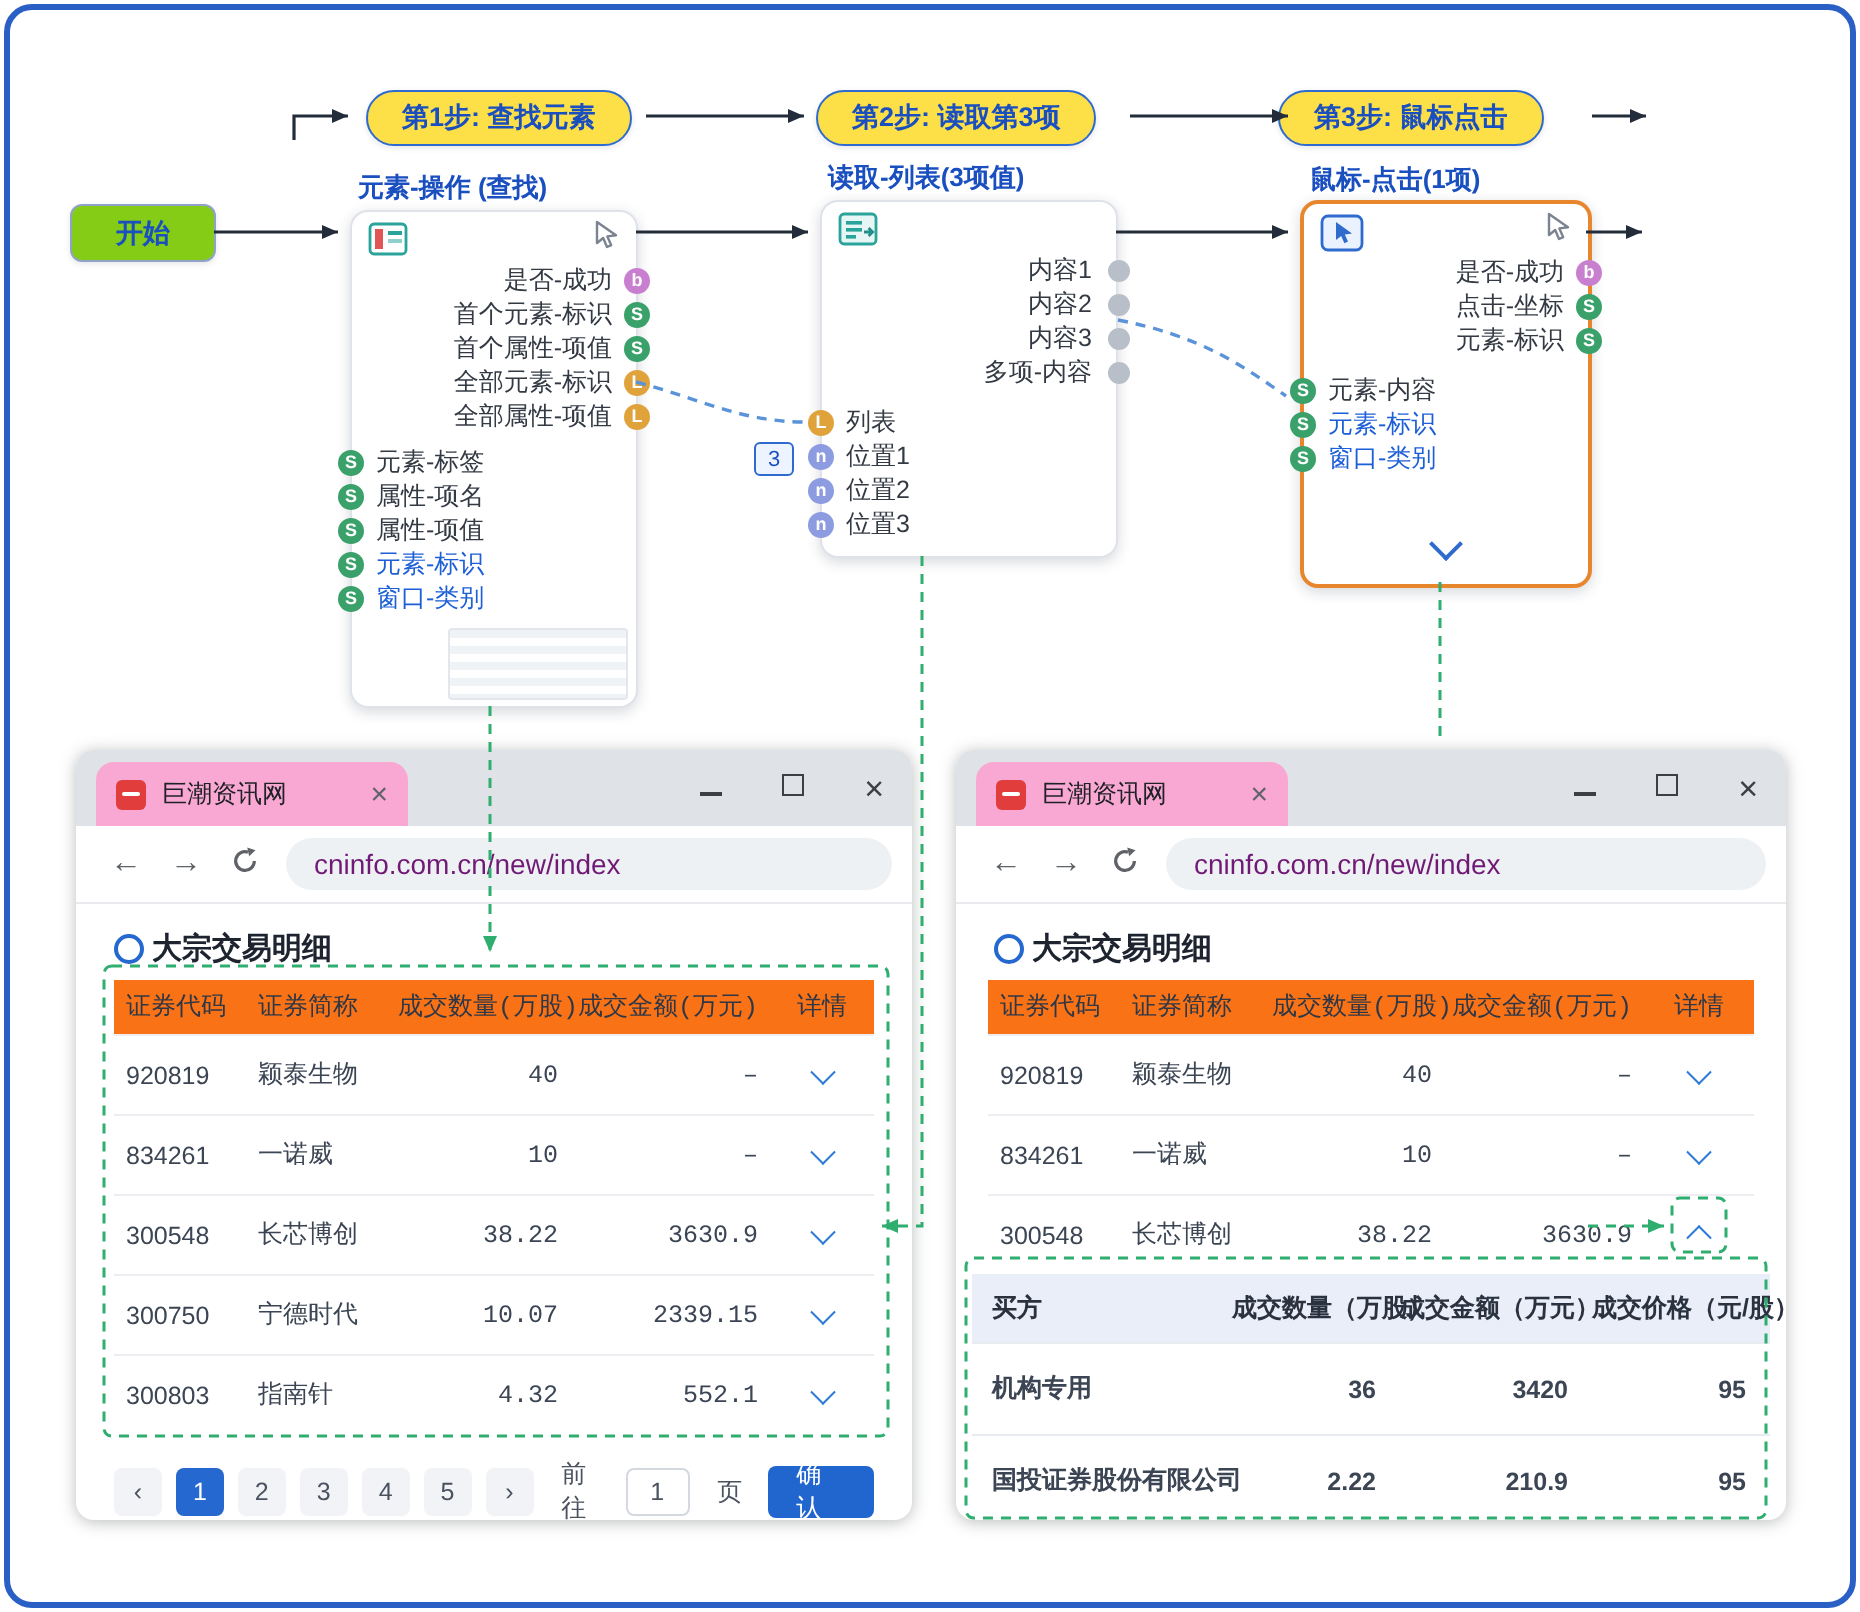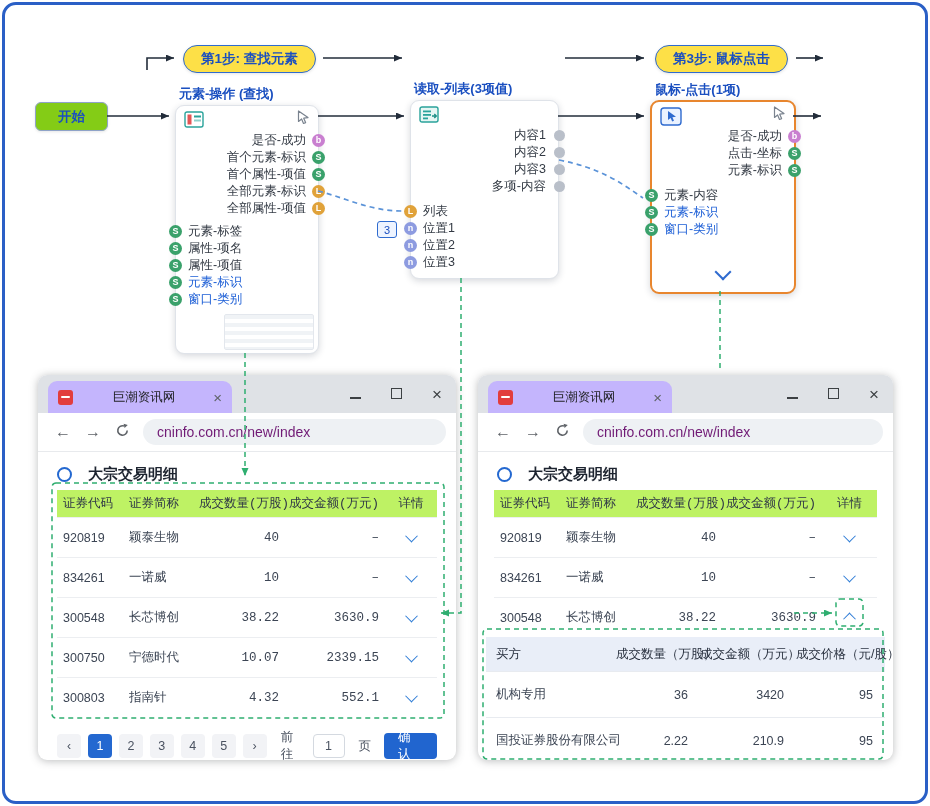--- a/index.html
+++ b/index.html
@@ -47,68 +47,69 @@
     background:repeating-linear-gradient(180deg,#eef1f5 0 4px,#fff 4px 8px);opacity:.85;}
   .chev{display:inline-block;width:8px;height:8px;border-right:1.8px solid #2e7cd6;border-bottom:1.8px solid #2e7cd6;}
   .chev.down{transform:rotate(45deg) translate(-1px,-1px);}
   .chev.up{transform:rotate(-135deg) translate(-1px,-1px);}
   .node-chev{position:absolute;left:50%;bottom:14px;margin-left:-6px;width:10px;height:10px;
     border-right:2px solid #2f6bcf;border-bottom:2px solid #2f6bcf;transform:rotate(45deg);}
   
   .browser{position:absolute;width:418px;height:385px;background:#fff;border-radius:9px;z-index:10;
     box-shadow:0 1px 8px rgba(60,64,67,.35);}
   .tabbar{height:38px;background:#dfe2e6;border-radius:9px 9px 0 0;position:relative;}
-  .tab{position:absolute;left:10px;top:6px;width:184px;height:32px;background:#c4b5fd;
-    border-radius:9px 9px 0 0;display:flex;align-items:center;padding:0 10px;box-sizing:border-box;text-align:center;}
+  .tab{position:absolute;left:10px;top:6px;width:156px;height:32px;background:#f9a8d4;
+    border-radius:9px 9px 0 0;display:flex;align-items:center;padding:0 10px;box-sizing:border-box;}
   .favicon{width:15px;height:15px;border-radius:3px;background:#e23d3d;position:relative;flex:none;}
   .favicon::after{content:"";position:absolute;left:3px;top:6px;width:9px;height:2.5px;background:#fff;border-radius:1px;}
   .tab-title{font-size:12.5px;color:#202124;margin-left:8px;white-space:nowrap;overflow:hidden;flex:1;}
   .tab-close{color:#5f6368;font-size:15px;margin-left:6px;}
   .win{position:absolute;right:14px;top:0;height:38px;display:flex;align-items:center;gap:30px;color:#3c4043;}
   .minbar{display:inline-block;width:11px;height:1.6px;background:#3c4043;}
   .maxbox{display:inline-block;width:9px;height:9px;border:1.5px solid #3c4043;}
   .w-close{font-size:17px;line-height:1;}
   .toolbar{height:38px;display:flex;align-items:center;padding:0 10px;background:#fff;border-bottom:1px solid #e8eaed;}
   .nav-ic{color:#5f6368;font-size:16px;margin:0 7px;line-height:1;}
   .addr{flex:1;height:26px;background:#eef1f4;border-radius:13px;display:flex;align-items:center;
     padding:0 14px;font-size:14px;color:#701a75;margin-left:6px;white-space:nowrap;overflow:hidden;}
   .content{position:relative;}
   .section-head{display:flex;align-items:center;padding:13px 19px 6px;}
   .ring{width:11px;height:11px;border:2.5px solid #2468d0;border-radius:50%;flex:none;}
-  .sec-title{margin-left:16px;font-weight:bold;font-size:15px;color:#1d2430;}
+  .sec-title{margin-left:4px;font-weight:bold;font-size:15px;color:#1d2430;}
   .dtable{margin:0 19px;font-size:12.5px;color:#3c4554;}
   .trow{display:grid;grid-template-columns:66px 76px 86px 100px 1fr;align-items:center;height:39px;}
-  .trow.thead{height:27px;background:#bef264;color:#2f3746;}
+  .trow.thead{height:27px;background:#f97316;color:#2f3746;}
   .trow + .trow{border-top:1px solid #eceef1;}
   .trow > span{padding-left:6px;white-space:nowrap;}
   .trow > .num{text-align:right;padding-right:6px;padding-left:0;font-family:Liberation Mono, monospace;}
   .trow > .det{text-align:center;padding:0;}
   .pager{display:flex;align-items:center;margin:12px 19px 0;gap:7px;font-size:12.5px;color:#4a5260;}
   .pg{width:24px;height:24px;border-radius:4px;background:#f2f3f6;display:flex;align-items:center;
     justify-content:center;color:#4a5260;}
   .pg.active{background:#2468d0;color:#fff;}
   .goto-label{margin-left:7px;}
   .goto-input{width:30px;height:22px;border:1px solid #d4d9e0;border-radius:4px;display:flex;
     align-items:center;justify-content:center;background:#fff;}
   .confirm{margin-left:6px;height:26px;padding:0 14px;background:#2165cf;color:#fff;border-radius:4px;
     display:flex;align-items:center;font-size:12.5px;}
   .detail{margin:0 8px;font-size:12.5px;color:#3c4554;}
-  .drow{display:grid;grid-template-columns:130px 84px 96px 1fr;align-items:center;height:45px;}
+  .drow{display:grid;grid-template-columns:130px 84px 96px 1fr;align-items:center;height:45px;font-weight:bold;}
   .drow.dhead{height:34px;background:#e9eef8;color:#2a3240;}
   .drow + .drow{border-top:1px solid #e8ebf0;}
   .drow > span{padding-left:10px;white-space:nowrap;}
   .drow > .num{text-align:right;padding-right:12px;padding-left:0;}
 </style>
 </head>
 <body>
 
 <div class="page">
 
   <div class="pill" style="left:183px;top:45px;">第1步: 查找元素</div>
-  <div class="pill" style="left:655px;top:45px;">第3步: 鼠标点击</div>
+  <div class="pill" style="left:408px;top:45px;">第2步: 读取第3项</div>
+  <div class="pill" style="left:639px;top:45px;">第3步: 鼠标点击</div>
 
   <div class="start">开始</div>
 
   <div class="node" style="left:175px;top:105px;width:142px;height:247px;">
     <div class="node-title">元素-操作 (查找)</div>
     <div class="node-head">
       <span class="nh-icon">
         <svg width="20" height="17" viewBox="0 0 20 17">
             <rect x="1" y="1" width="18" height="15" rx="2" fill="#fff" stroke="#2aa39b" stroke-width="1.4"></rect>
             <rect x="3.5" y="3.5" width="4" height="10" fill="#e25555"></rect>

